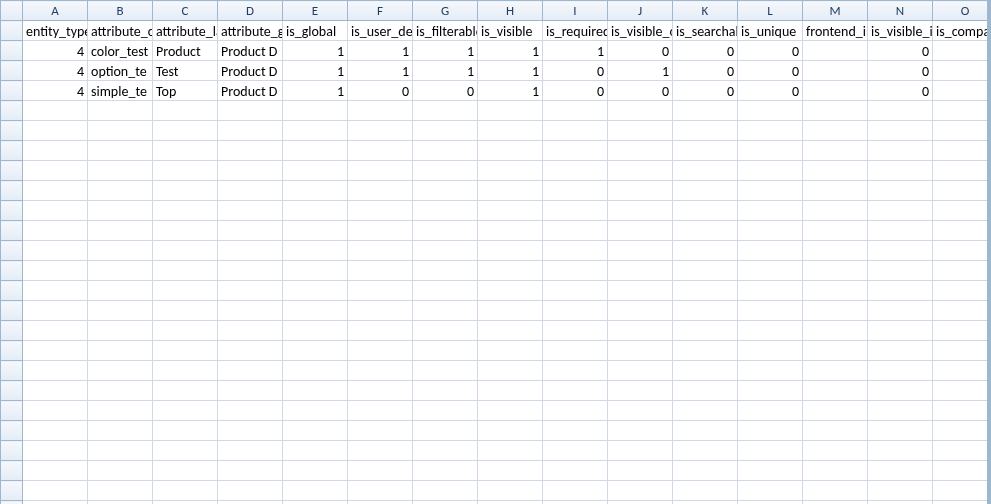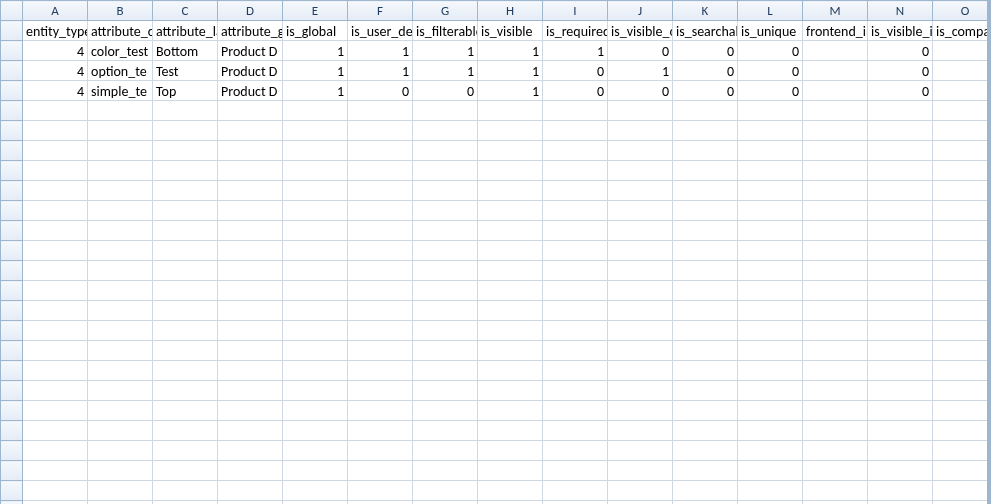--- a/index.html
+++ b/index.html
@@ -99,21 +99,21 @@
           <td class="cell txt">is_searchable</td>
           <td class="cell txt">is_unique</td>
           <td class="cell txt">frontend_input</td>
           <td class="cell txt">is_visible_in_advanced_search</td>
           <td class="cell txt">is_comparable</td>
         </tr>
         <tr>
           <td class="row-head"></td>
           <td class="cell num">4</td>
           <td class="cell txt">color_test</td>
-          <td class="cell txt">Bottom</td>
+          <td class="cell txt">Product</td>
           <td class="cell txt">Product D</td>
           <td class="cell num">1</td>
           <td class="cell num">1</td>
           <td class="cell num">1</td>
           <td class="cell num">1</td>
           <td class="cell num">1</td>
           <td class="cell num">0</td>
           <td class="cell num">0</td>
           <td class="cell num">0</td>
           <td class="cell txt"></td>

